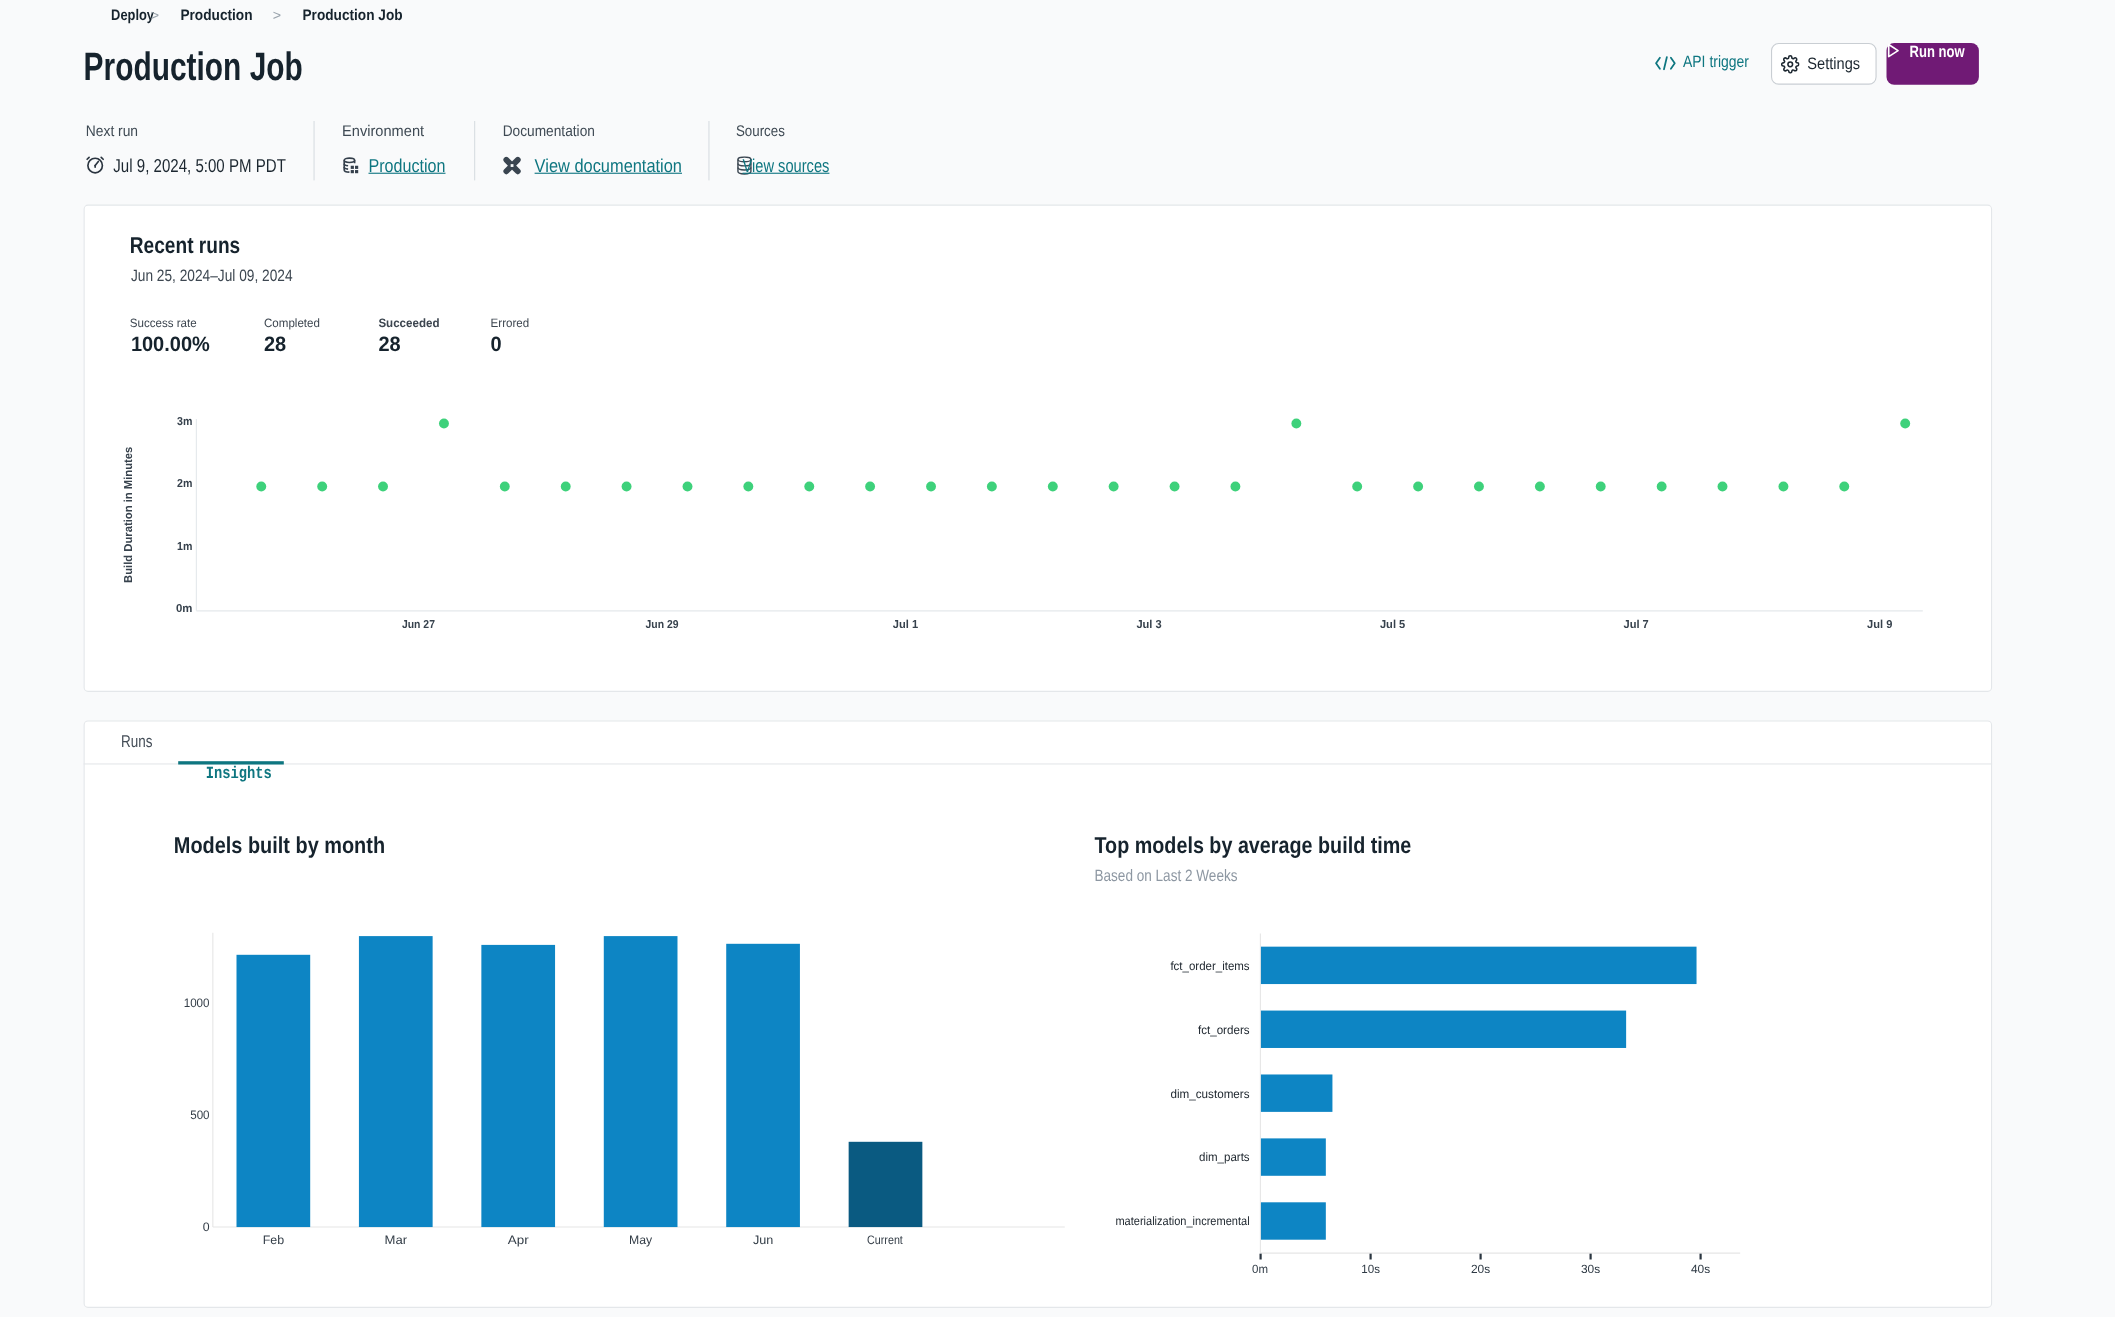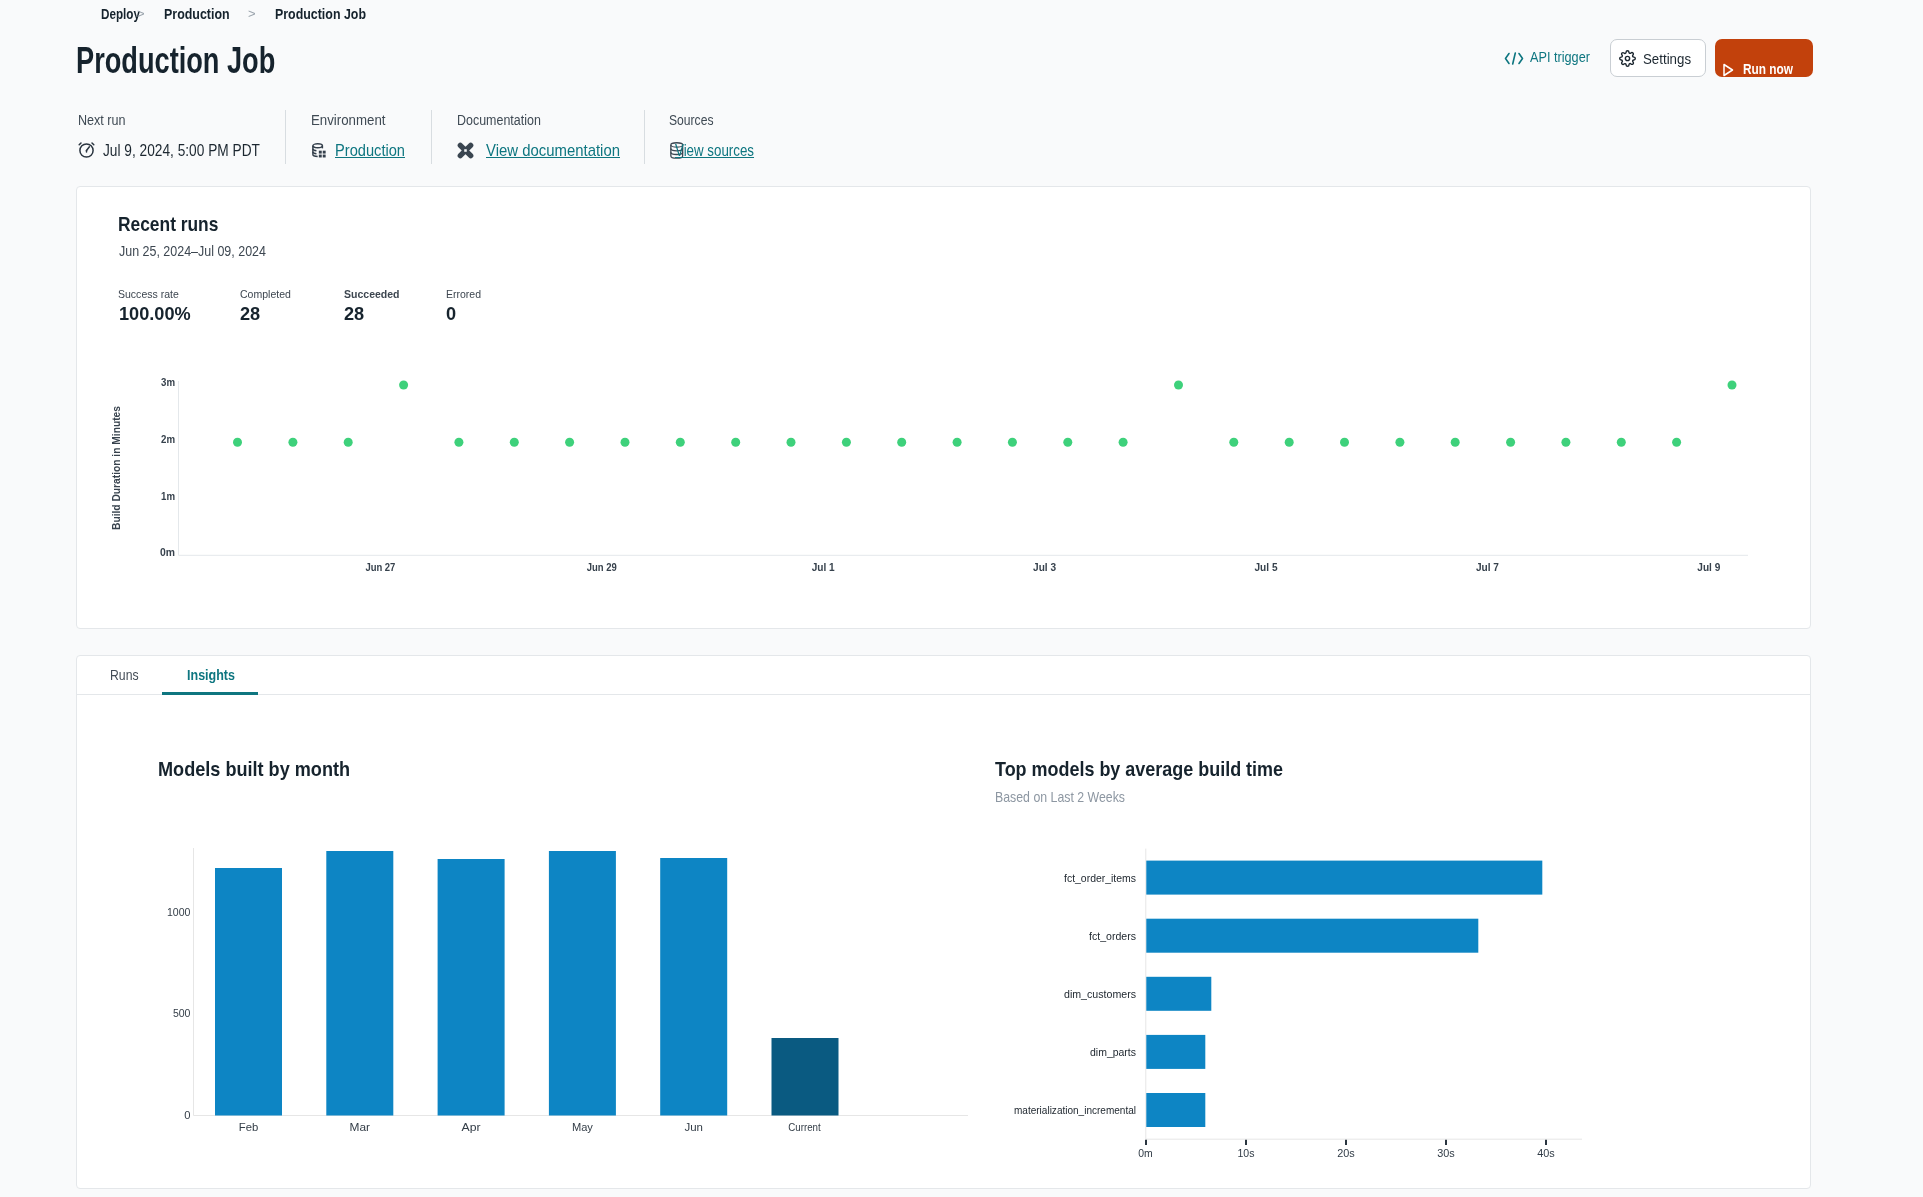--- a/index.html
+++ b/index.html
@@ -33,21 +33,21 @@
 <div class="abs" style="left:1530px; top:48px;"><span class="t" style="transform:scaleX(0.846); font-size:15px; color:#0e7680;">API trigger</span></div>
 
 <div class="abs" style="left:1610px; top:39px; width:96px; height:38px; background:#fff; border:1px solid #c9ced3; border-radius:7px; display:flex; align-items:center; justify-content:center; gap:7px;">
   <svg width="17" height="17" viewBox="0 0 24 24" fill="none" stroke="#1c2730" stroke-width="2" stroke-linecap="round" stroke-linejoin="round" style="flex:none;">
     <circle cx="12" cy="12" r="3"></circle>
     <path d="M19.4 15a1.65 1.65 0 0 0 .33 1.82l.06.06a2 2 0 0 1 0 2.83 2 2 0 0 1-2.83 0l-.06-.06a1.65 1.65 0 0 0-1.82-.33 1.65 1.65 0 0 0-1 1.51V21a2 2 0 0 1-2 2 2 2 0 0 1-2-2v-.09A1.65 1.65 0 0 0 9 19.4a1.65 1.65 0 0 0-1.82.33l-.06.06a2 2 0 0 1-2.83 0 2 2 0 0 1 0-2.83l.06-.06a1.65 1.65 0 0 0 .33-1.82 1.65 1.65 0 0 0-1.51-1H3a2 2 0 0 1-2-2 2 2 0 0 1 2-2h.09A1.65 1.65 0 0 0 4.6 9a1.65 1.65 0 0 0-.33-1.82l-.06-.06a2 2 0 0 1 0-2.83 2 2 0 0 1 2.83 0l.06.06a1.65 1.65 0 0 0 1.82.33H9a1.65 1.65 0 0 0 1-1.51V3a2 2 0 0 1 2-2 2 2 0 0 1 2 2v.09a1.65 1.65 0 0 0 1 1.51 1.65 1.65 0 0 0 1.82-.33l.06-.06a2 2 0 0 1 2.83 0 2 2 0 0 1 0 2.83l-.06.06a1.65 1.65 0 0 0-.33 1.82V9a1.65 1.65 0 0 0 1.51 1H21a2 2 0 0 1 2 2 2 2 0 0 1-2 2h-.09a1.65 1.65 0 0 0-1.51 1z"></path>
   </svg>
   <span class="t" style="transform:scaleX(0.886); font-size:15px; color:#1c2730;">Settings</span>
 </div>
 
-<div class="abs" style="left:1715px; top:39px; width:98px; height:38px; background:#c2410c; border-radius:7px; display:flex; align-items:flex-end; justify-content:center; gap:8px;">
+<div class="abs" style="left:1715px; top:39px; width:84px; height:38px; background:#701a75; border-radius:7px; display:flex; align-items:flex-start; justify-content:center; gap:8px;">
   <svg width="14" height="14" viewBox="0 0 14 14" style="flex:none;">
     <path d="M3 1.5 L11.5 7 L3 12.5 Z" fill="none" stroke="#fff" stroke-width="1.5" stroke-linejoin="round"></path>
   </svg>
   <span class="t" style="transform:scaleX(0.79); font-size:15px; font-weight:bold; color:#fff;">Run now</span>
 </div>
 
 <div class="abs" style="left:77.5px; top:111px;"><span class="t metaLabel" style="transform:scaleX(0.898);">Next run</span></div>
 <div class="abs" style="left:310.5px; top:111px;text-decoration:underline;"><span class="t metaLabel" style="transform:scaleX(0.948);">Environment</span></div>
 <div class="abs" style="left:456.5px; top:111px;"><span class="t metaLabel" style="transform:scaleX(0.89);">Documentation</span></div>
 <div class="abs" style="left:669px; top:111px;"><span class="t metaLabel" style="transform:scaleX(0.866);">Sources</span></div>
@@ -165,21 +165,21 @@
     <circle cx="1465.9" cy="72.3" r="4.5"></circle>
     <circle cx="1521.3" cy="72.3" r="4.5"></circle>
     <circle cx="1576.6" cy="72.3" r="4.5"></circle>
     <circle cx="1632" cy="15" r="4.5"></circle>
   </g>
 </svg>
 
 <div class="abs card" style="left:76px; top:655px; width:1735px; height:534px;"></div>
 <div class="abs" style="left:76px; top:694px; width:1735px; height:1px; background:#e4e7ea;"></div>
 <div class="abs" style="left:109.5px; top:666px;"><span class="t" style="transform:scaleX(0.79); font-size:15.5px; color:#434c56;">Runs</span></div>
-<div class="abs" style="left:186.5px; top:666px;"><span class="t" style="transform:scaleX(0.808); font-size:15.5px; font-weight:bold; color:#0e7680;">Insights</span></div>
+<div class="abs" style="left:186.5px; top:694px;font-family:Liberation Mono, monospace;"><span class="t" style="transform:scaleX(0.808); font-size:15.5px; font-weight:bold; color:#0e7680;">Insights</span></div>
 <div class="abs" style="left:162px; top:692px; width:96px; height:3px; background:#0e7680;"></div>
 
 <div class="abs" style="left:158px; top:757px;"><span class="t" style="transform:scaleX(0.862); font-size:21px; font-weight:bold; color:#16232d;">Models built by month</span></div>
 <div class="abs" style="left:995px; top:757px;"><span class="t" style="transform:scaleX(0.855); font-size:21px; font-weight:bold; color:#16232d;">Top models by average build time</span></div>
 <div class="abs" style="left:995px; top:788px;"><span class="t" style="transform:scaleX(0.822); font-size:15px; color:#8d97a2;">Based on Last 2 Weeks</span></div>
 
 <svg class="abs" style="left:140px; top:840px;" width="840" height="300" viewBox="0 0 840 300">
   <line x1="53.5" y1="8" x2="53.5" y2="275.5" stroke="#e6e6e6" stroke-width="1"></line>
   <line x1="53.5" y1="275.5" x2="828" y2="275.5" stroke="#e6e6e6" stroke-width="1"></line>
   <g font-family="Liberation Sans, sans-serif" font-size="11.2" fill="#333d47" text-anchor="end">

